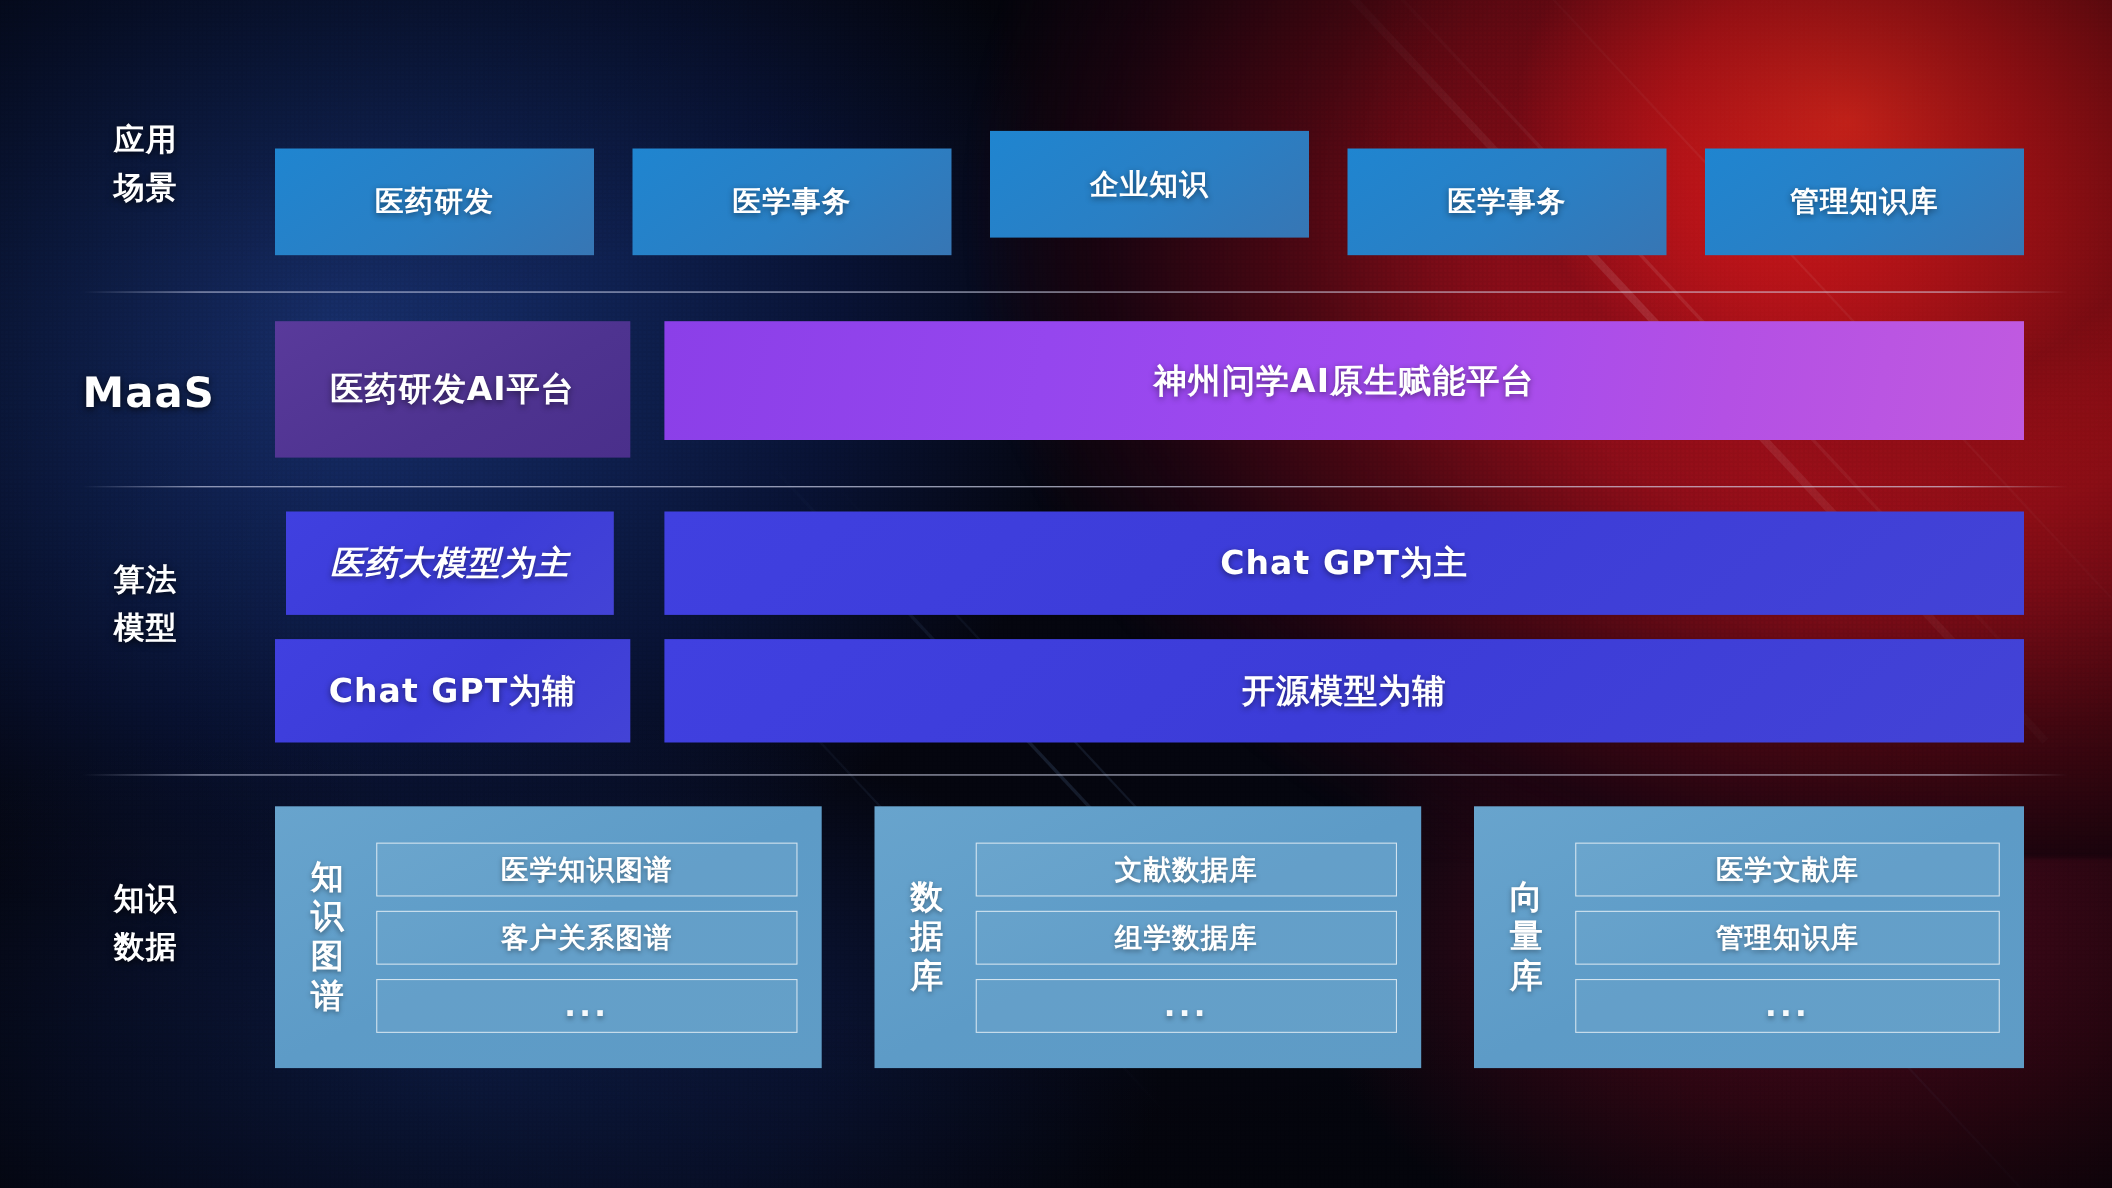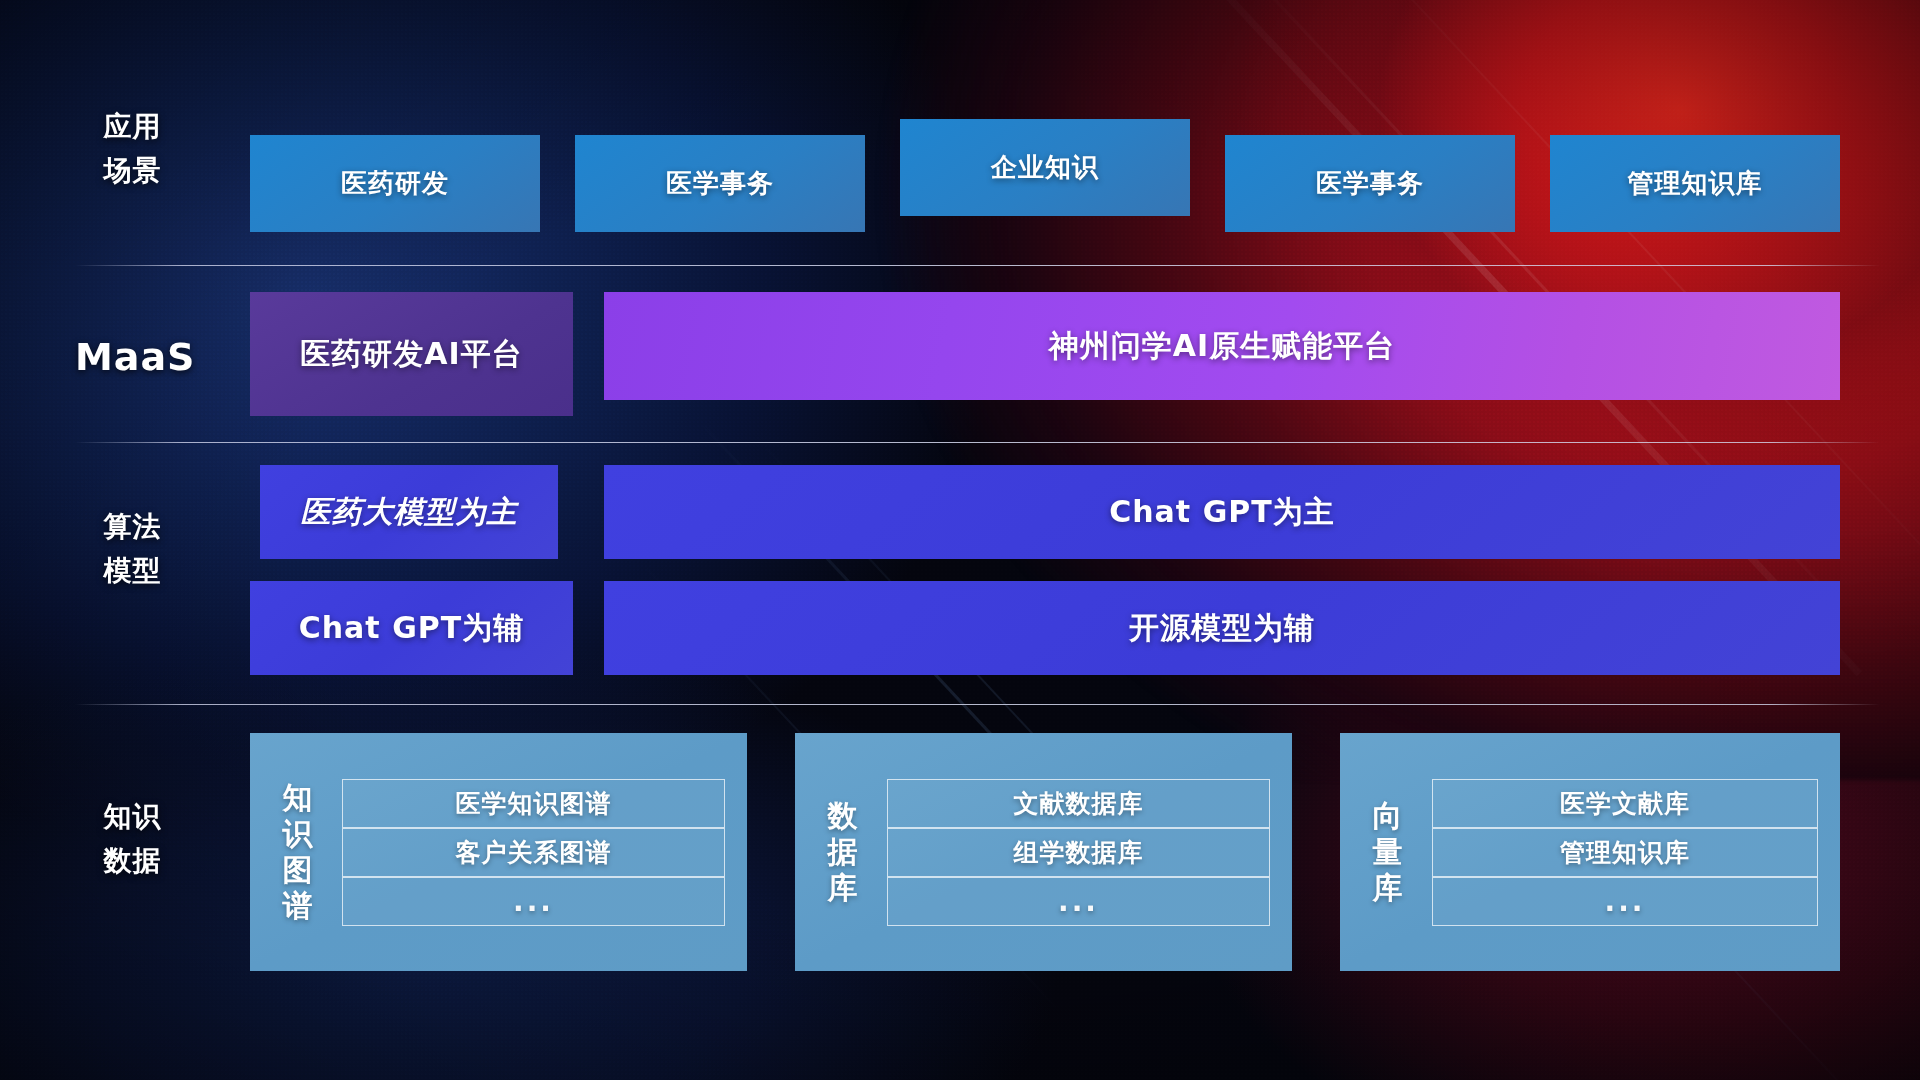--- a/index.html
+++ b/index.html
@@ -94,21 +94,21 @@
     display:flex;align-items:center;padding:18px 16px;
   }
   .kd-vlabel{
     width:64px;flex:0 0 64px;
     color:#fff;font-weight:bold;font-size:30px;line-height:36px;
     text-align:center;letter-spacing:1px;
     text-shadow:0 2px 5px rgba(0,0,0,.35);
     font-family:"DejaVu Sans","Liberation Sans",sans-serif;
     display:flex;flex-direction:column;align-items:center;justify-content:center;
   }
-  .kd-items{flex:1;display:flex;flex-direction:column;margin-left:12px;margin-right:6px;}
+  .kd-items{flex:1;display:flex;flex-direction:column;gap:13px;margin-left:12px;margin-right:6px;}
   .kd-item{
     border:1px solid rgba(255,255,255,.70);
     height:47px;display:flex;align-items:center;justify-content:center;
     color:#ffffff;font-weight:bold;font-size:25px;letter-spacing:1px;
     text-shadow:0 2px 5px rgba(0,0,0,.35);
     font-family:"DejaVu Sans","Liberation Sans",sans-serif;
     background:rgba(255,255,255,.045);
   }
   .kd-item.ellipsis{font-size:28px;letter-spacing:3px;color:rgba(255,255,255,.95);}
   .wm{

